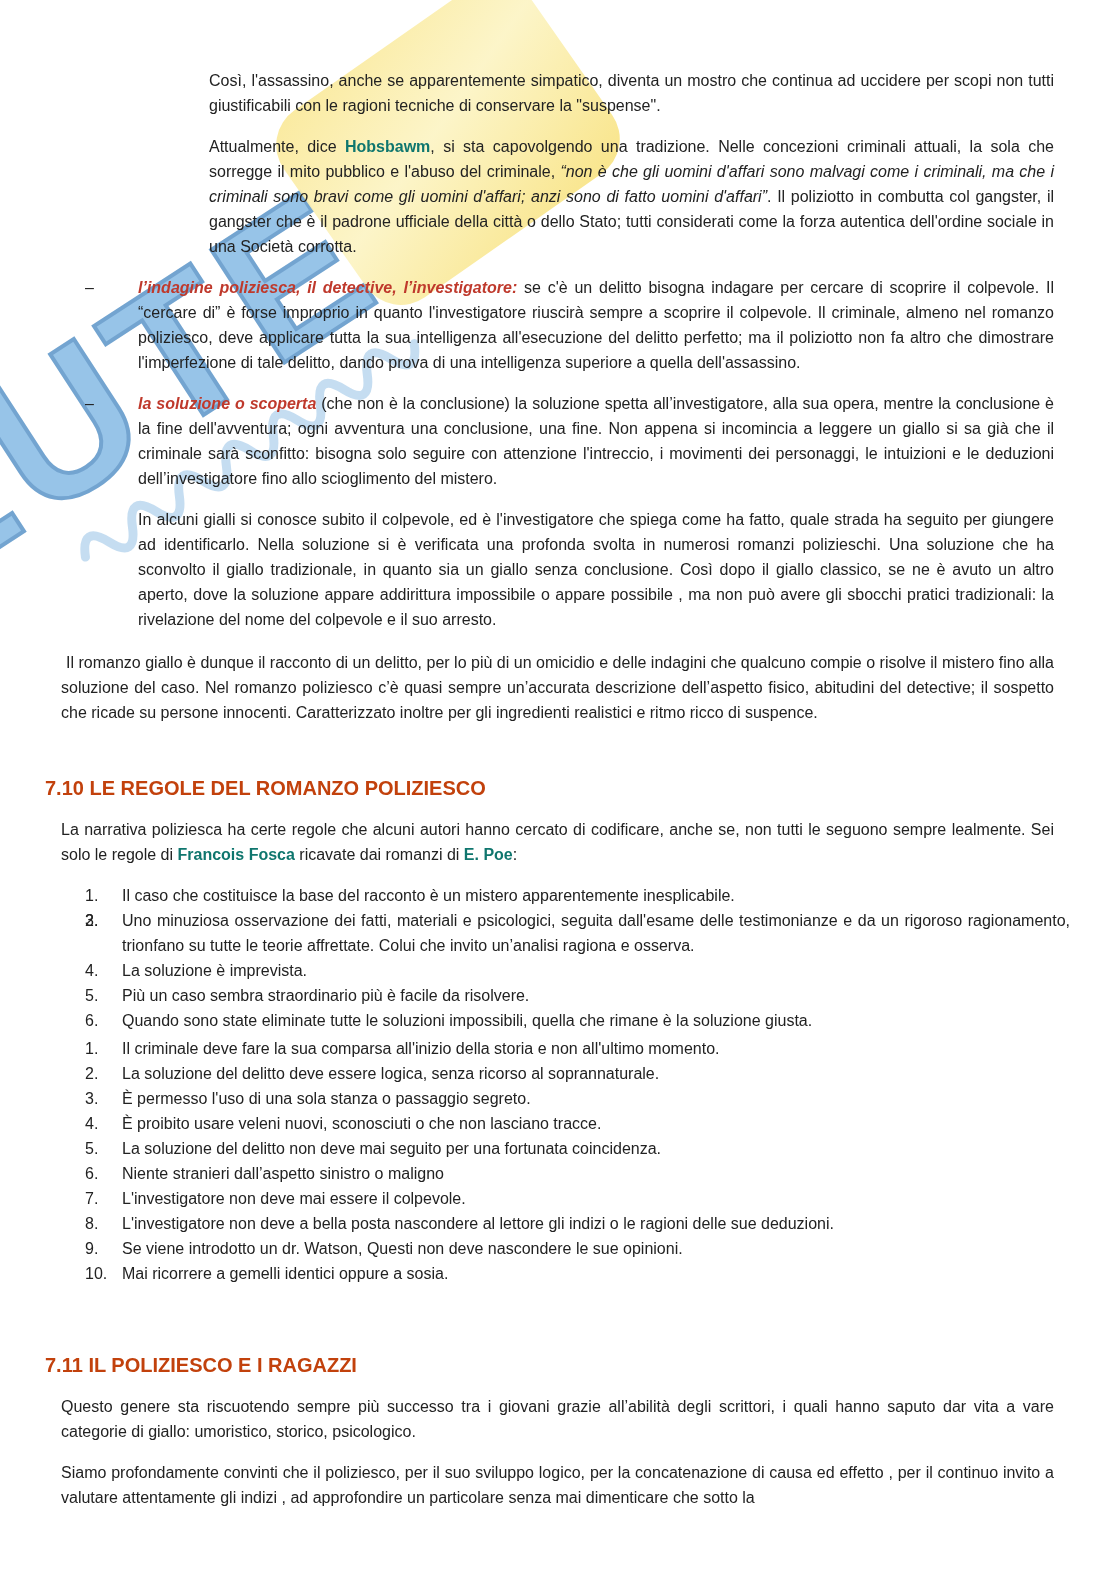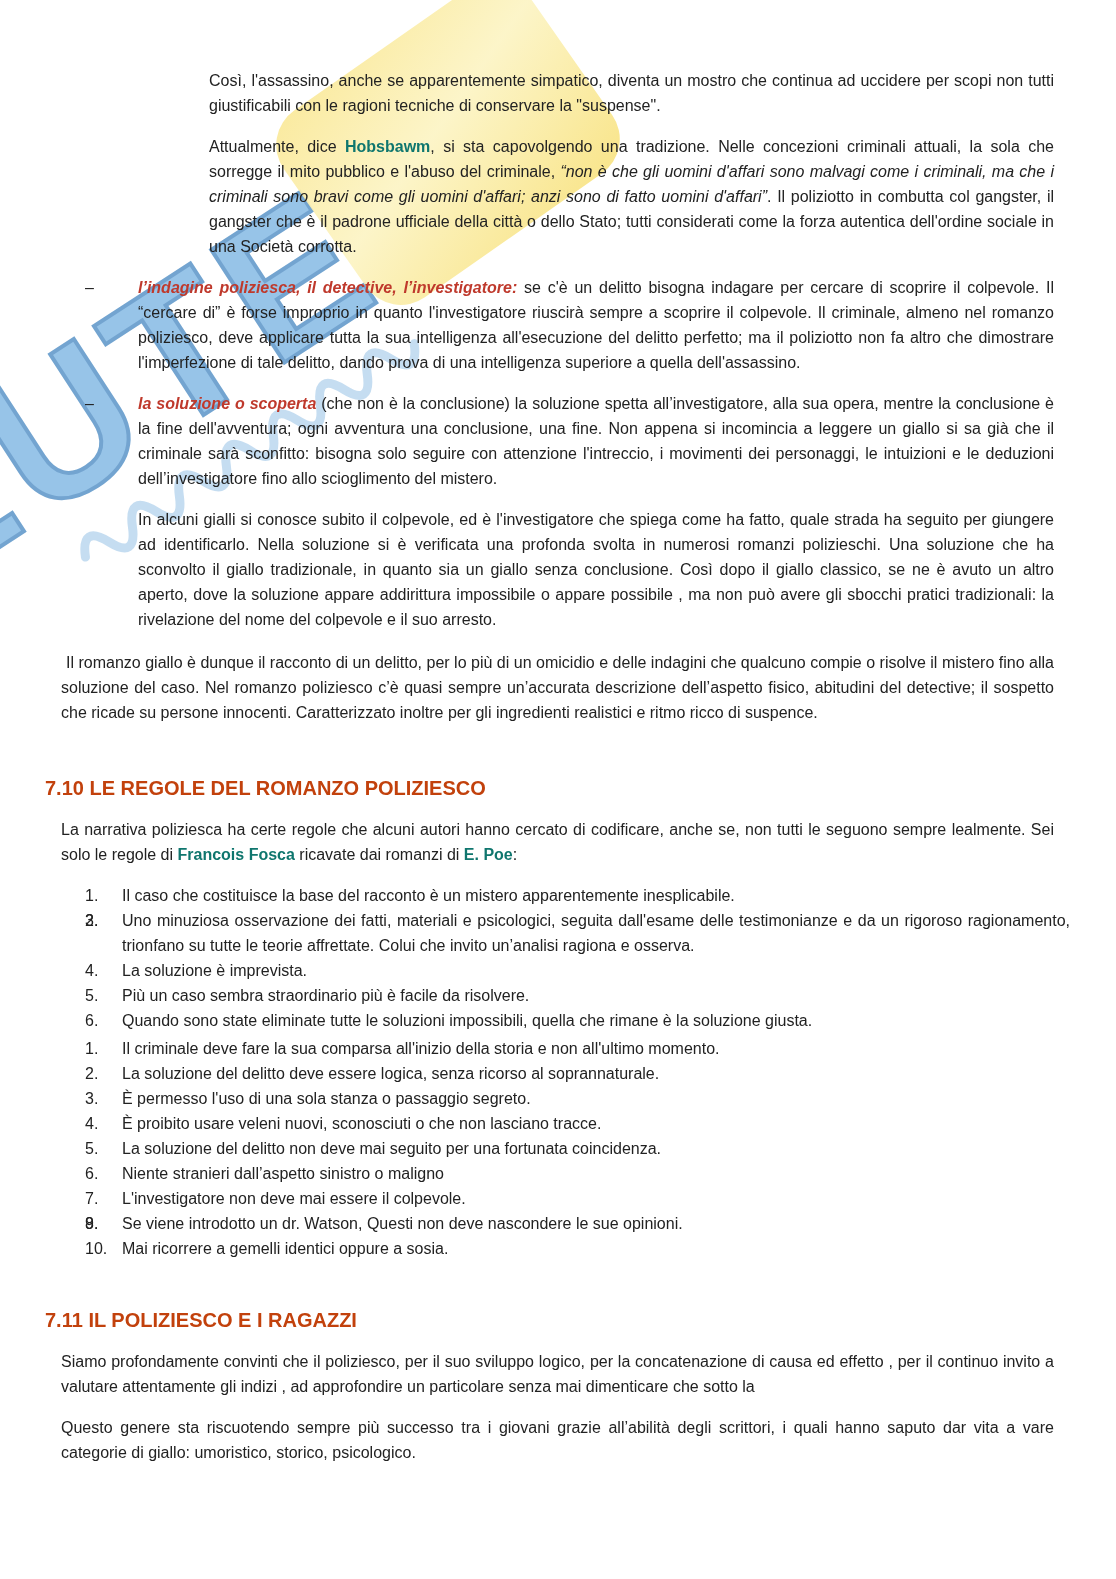--- a/index.html
+++ b/index.html
@@ -51,21 +51,21 @@
   .blue{color:#0f766e; font-weight:bold;}
   .h{
     color:#c2410c;
     font-weight:bold;
     font-size:20px;
     line-height:26px;
     text-align:left;
     margin:0;
   }
   .h710{margin-top:50px; margin-bottom:5px;}
-  .h711{margin-top:46px; margin-bottom:3px;}
+  .h711{margin-top:66px; margin-bottom:3px;}
   .summary{margin-top:18px; text-indent:5px;}
   .olist{margin-top:3px;}
   .oli{position:relative; padding-left:77px;}
   .num{position:absolute; left:40px; top:0;}
   .knox-lead{margin-top:32px;}
 </style>
 </head>
 <body>
 
 <div class="doc">
@@ -112,23 +112,23 @@
 
 
     <div class="olist">
       <div class="oli"><span class="num">1.</span><span>Il criminale deve fare la sua comparsa all'inizio della storia e non all'ultimo momento.</span></div>
       <div class="oli"><span class="num">2.</span><span>La soluzione del delitto deve essere logica, senza ricorso al soprannaturale.</span></div>
       <div class="oli"><span class="num">3.</span><span>È permesso l'uso di una sola stanza o passaggio segreto.</span></div>
       <div class="oli"><span class="num">4.</span><span>È proibito usare veleni nuovi, sconosciuti o che non lasciano tracce.</span></div>
       <div class="oli"><span class="num">5.</span><span>La soluzione del delitto non deve mai seguito per una fortunata coincidenza.</span></div>
       <div class="oli"><span class="num">6.</span><span>Niente stranieri dall’aspetto sinistro o maligno</span></div>
       <div class="oli"><span class="num">7.</span><span>L'investigatore non deve mai essere il colpevole.</span></div>
-      <div class="oli"><span class="num">8.</span></div>
+      <div class="oli"><span class="num">8.</span><span>L'investigatore non deve a bella posta nascondere al lettore gli indizi o le ragioni delle sue deduzioni.</span></div>
       <div class="oli"><span class="num">9.</span><span>Se viene introdotto un dr. Watson, Questi non deve nascondere le sue opinioni.</span></div>
       <div class="oli"><span class="num">10.</span><span>Mai ricorrere a gemelli identici oppure a sosia.</span></div>
     </div>
 
     <h2 class="h h711">7.11 IL POLIZIESCO E I RAGAZZI</h2>
+    <p><span>Questo genere sta riscuotendo sempre più successo tra i giovani grazie all’abilità degli scrittori, i quali hanno saputo dar vita a vare categorie di giallo: umoristico, storico, psicologico.</span></p>
     <p><span>Siamo profondamente convinti che il poliziesco, per il suo sviluppo logico, per la concatenazione di causa ed effetto , per il continuo invito a valutare attentamente gli indizi , ad approfondire un particolare senza mai dimenticare che sotto la</span></p>
-    <p><span>Questo genere sta riscuotendo sempre più successo tra i giovani grazie all’abilità degli scrittori, i quali hanno saputo dar vita a vare categorie di giallo: umoristico, storico, psicologico.</span></p>
 
   </div>
 </div>
 
 </body></html>

